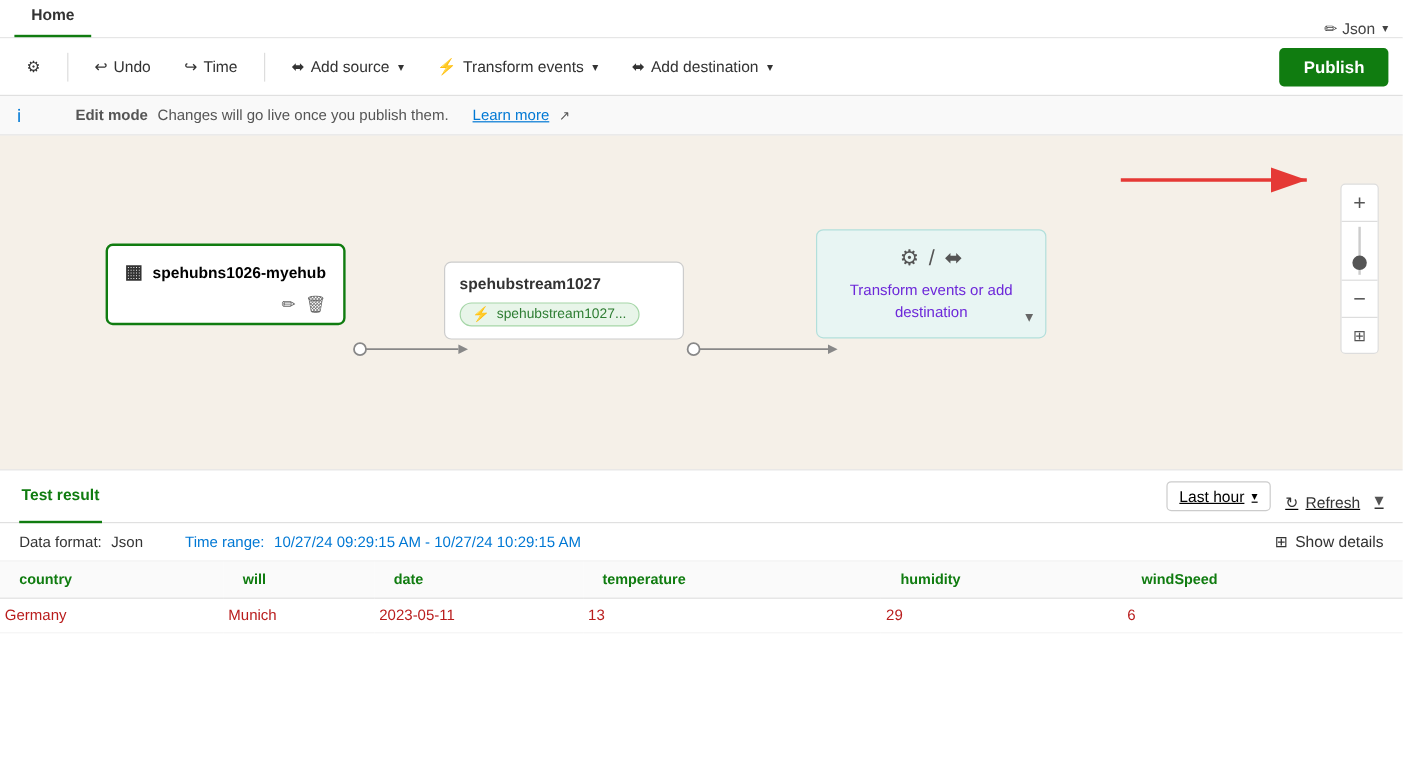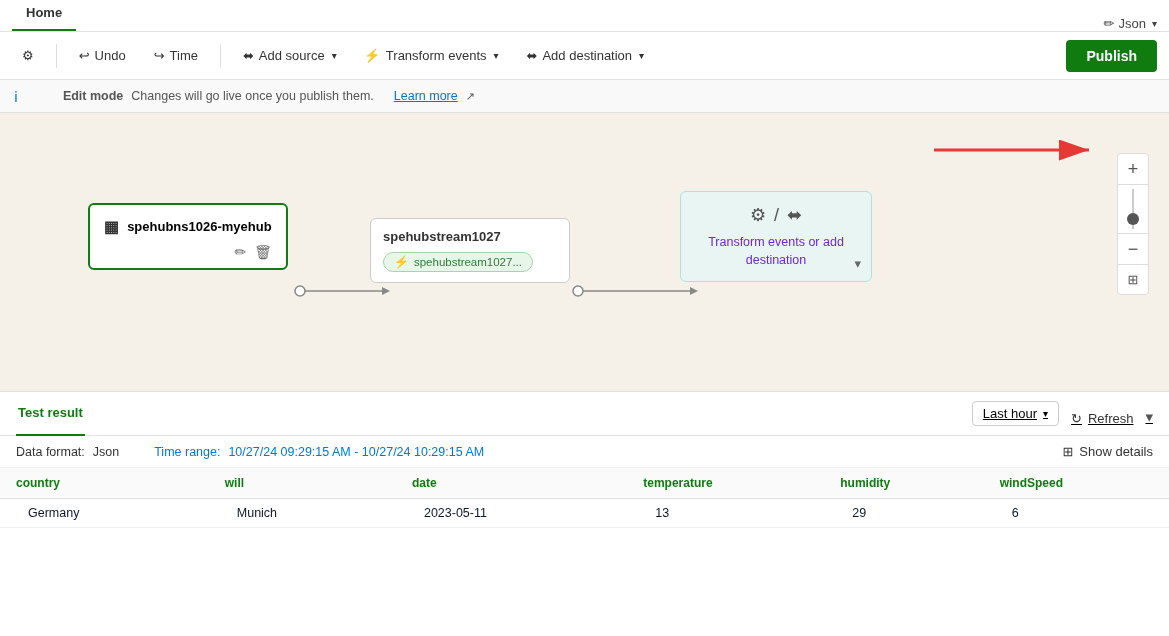--- a/index.html
+++ b/index.html
@@ -133,21 +133,21 @@
       margin-left: auto; display: flex; align-items: center; gap: 6px;
       cursor: pointer; font-size: 13px; color: #333; border: none; background: transparent;
     }
 
     
     .data-table { width: 100%; border-collapse: collapse; font-size: 12.5px; }
     .data-table th {
       text-align: left; padding: 8px 16px; border-bottom: 1px solid #e0e0e0;
       color: #107c10; font-weight: 600; background: #fafafa; font-size: 12px;
     }
-    .data-table td { padding: 7px 28px; border-bottom: 1px solid #f0f0f0; color: #0f172a; }
+    .data-table td { padding: 7px 4px; border-bottom: 1px solid #f0f0f0; color: #b91c1c; }
 
     
     .canvas-svg {
       position: absolute; top: 0; left: 0; width: 100%; height: 100%;
       pointer-events: none;
     }
   </style>
 </head>
 <body>
 

